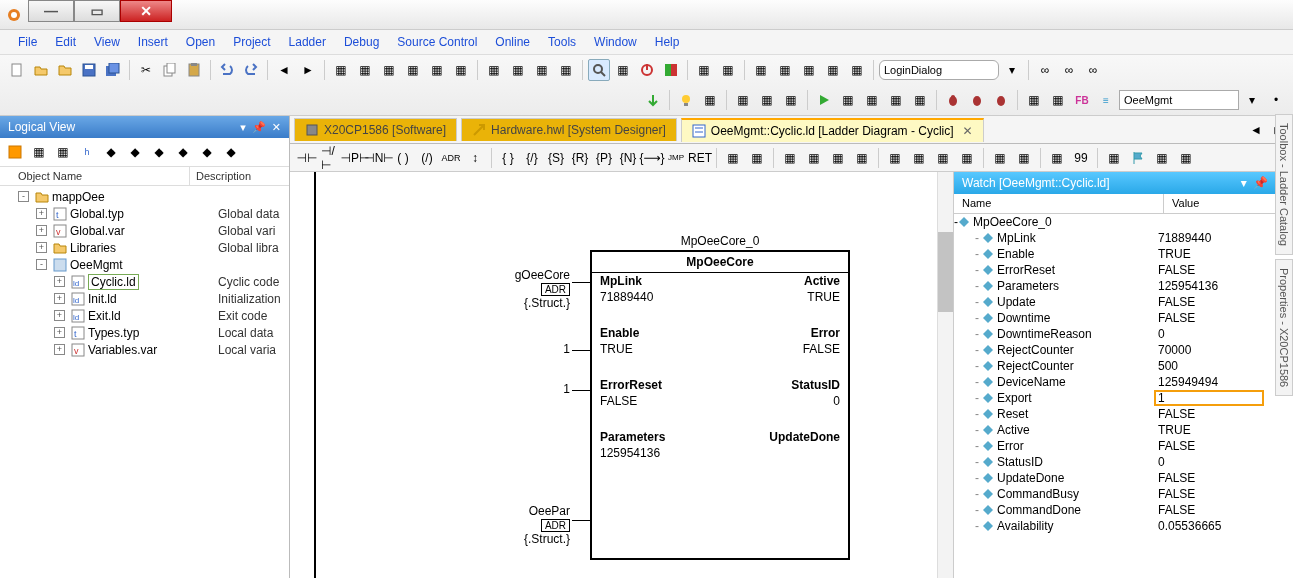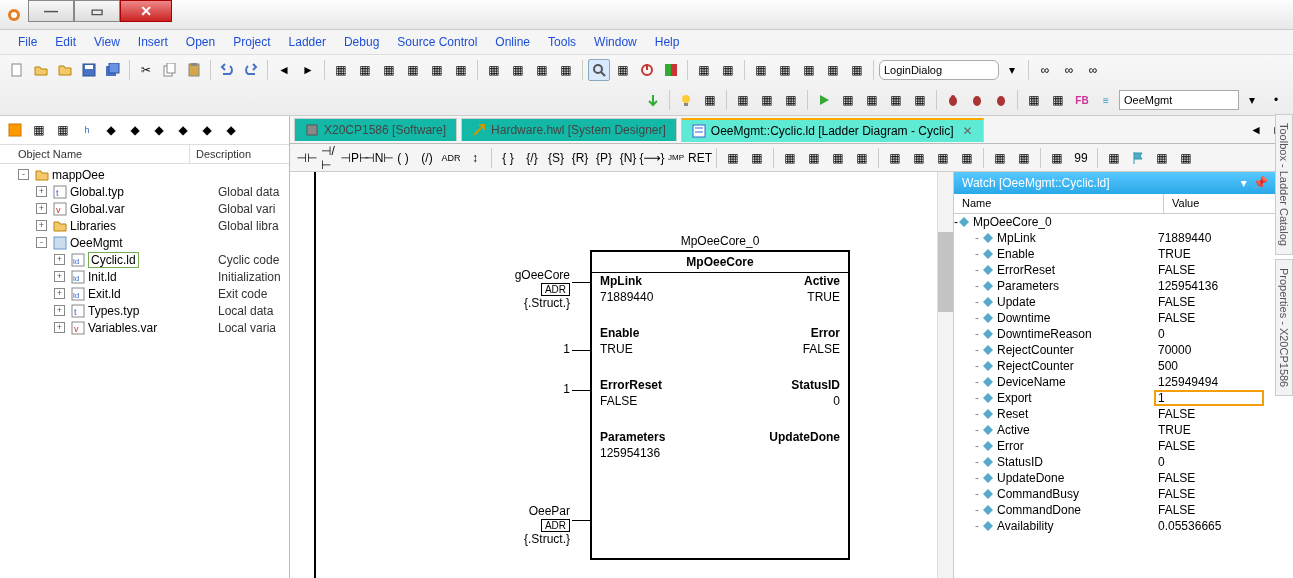--- a/index.html
+++ b/index.html
@@ -38,22 +38,22 @@
 .trow .ind { display: inline-block; }
 .trow .tg { width: 11px; height: 11px; border: 1px solid #888; display: inline-flex; align-items: center; justify-content: center; font-size: 9px; line-height: 9px; margin-right: 3px; color: #555; background: #fff; }
 .trow .ic { width: 14px; height: 14px; margin: 0 3px; display: inline-flex; align-items: center; justify-content: center; }
 .trow .nm { padding-right: 4px; }
 .trow .desc { color: #333; position: absolute; left: 218px; }
 .trow.selected .nm { border: 1px solid #7a5; background: #fff; padding: 0 2px; }
 .tree-wrap { position: relative; }
 
 .main { flex: 1; display: flex; flex-direction: column; background: #fff; position: relative; }
 .tabs { display: flex; align-items: center; height: 28px; border-bottom: 1px solid #bbb; background: #f5f5f5; padding: 0 4px; gap: 4px; overflow: hidden; }
-.tab { display: flex; align-items: center; gap: 5px; padding: 4px 10px; border: 1px solid #ccc; border-bottom: none; background: #14b8a6; color: #444; font-size: 12px; white-space: nowrap; }
-.tab.active { background: #5eead4; border-top: 2px solid #ffa800; color: #000; }
+.tab { display: flex; align-items: center; gap: 5px; padding: 4px 10px; border: 1px solid #ccc; border-bottom: none; background: #eab308; color: #444; font-size: 12px; white-space: nowrap; }
+.tab.active { background: #fef9c3; border-top: 2px solid #ffa800; color: #000; }
 .tab .close { font-size: 12px; color: #666; margin-left: 4px; }
 .tab .tabicon { width: 14px; height: 14px; }
 
 .editor-tb { display: flex; align-items: center; gap: 2px; height: 28px; padding: 0 6px; border-bottom: 1px solid #ccc; background: #f5f5f5; overflow: hidden; }
 
 .editor-body { flex: 1; display: flex; position: relative; overflow: hidden; }
 .ladder { flex: 1; position: relative; background: #fff; overflow: hidden; }
 
 .fb { position: absolute; border: 2px solid #000; background: #fff; }
 .fb-title { text-align: center; border-bottom: 1px solid #000; padding: 3px 0; font-weight: bold; font-size: 12px; }
@@ -283,20 +283,24 @@
     <span class="tbtn" style="color:#39c;font-weight:bold;font-size:10px">≡</span>
     <input class="tinput" style="width: 120px;" value="OeeMgmt">
     <span class="tbtn">▾</span>
     <span class="tbtn">•</span>
   </div>
 </div>
 
 <div class="workspace">
 
   <div class="panel-left">
+    <div class="panel-title">
+      <span>Logical View</span>
+      <span class="ptctl">▾ &nbsp;📌 &nbsp;✕</span>
+    </div>
     <div class="panel-tb">
       <span class="tbtn">
           <svg width="14" height="14">
             <rect x="1" y="1" width="12" height="12" fill="#f90" stroke="#c70"></rect>
           </svg>
         </span>
       <span class="tbtn">▦</span>
       <span class="tbtn">▦</span>
       <span class="tbtn" style="font-size:9px;color:#36c">h</span>
       <span class="tbtn">◆</span>

